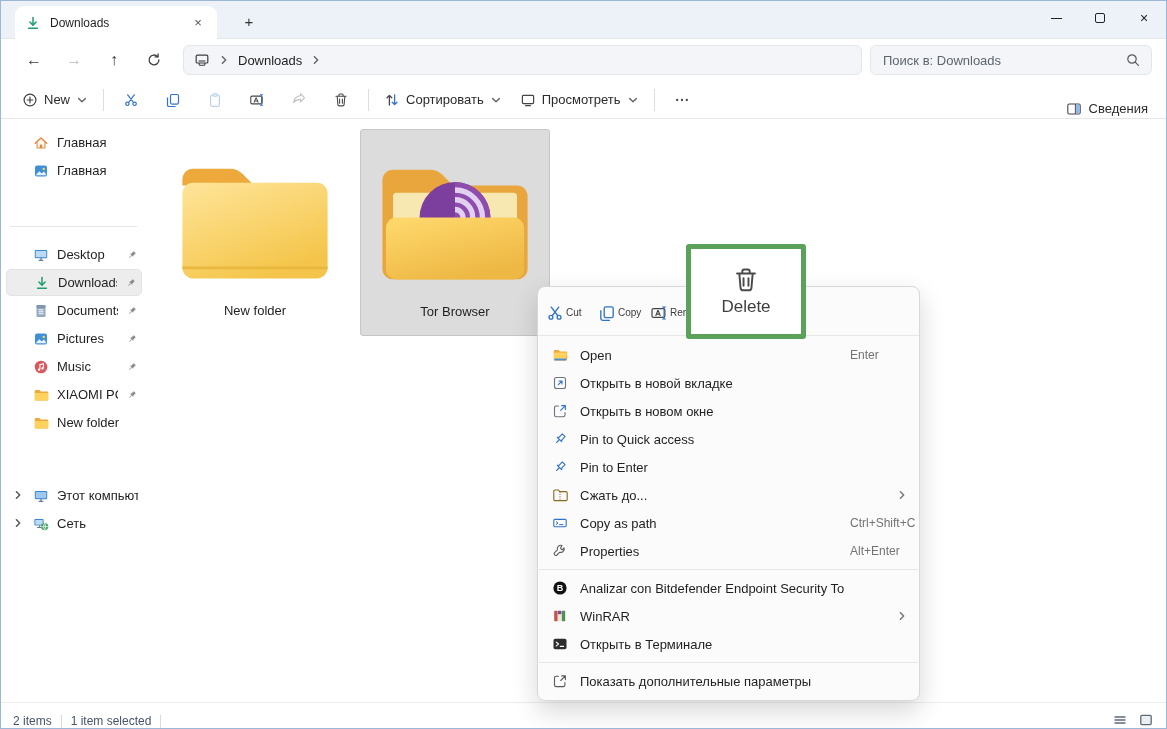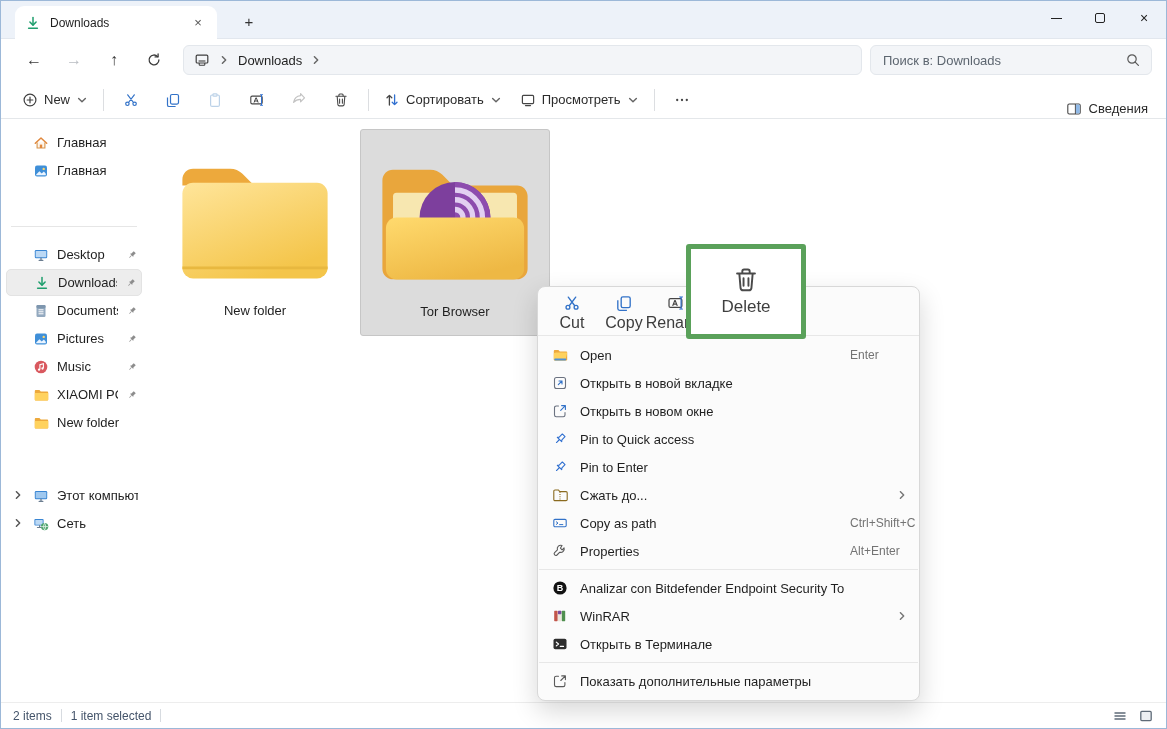--- a/index.html
+++ b/index.html
@@ -53,28 +53,28 @@
   .sb-gap{height:44px;}
   
   .content{flex:1;position:relative;padding:9px 0 0 13px;display:flex;align-items:flex-start;gap:10px;}
   .tile{width:190px;height:207px;border-radius:3px;display:flex;flex-direction:column;align-items:center;padding-top:3px;}
   .tile.selected{background:#dcdcdc;border:1px solid #c6c6c6;}
   .thumb{width:172px;height:162px;display:flex;align-items:flex-end;justify-content:center;}
   .thumb svg{width:170px;height:148px;}
   .tile .flabel{font-size:13px;margin-top:9px;color:#1f1f1f;}
   
   .statusbar{position:absolute;left:0;right:0;bottom:0;height:26px;background:#fff;border-top:1px solid #ededed;
-           display:flex;align-items:center;padding:0 12px;font-size:12px;color:#44546a;gap:9px;}
+           display:flex;align-items:flex-end;padding:0 12px;font-size:12px;color:#44546a;gap:9px;}
   .st-div{width:1px;height:13px;background:#d7dbe0;}
   .st-right{margin-left:auto;display:flex;align-items:center;gap:10px;}
   
   .menu{position:absolute;left:536px;top:285px;width:383px;background:#fbfbfb;border:1px solid #d8d8d8;
         border-radius:8px;box-shadow:0 10px 26px rgba(0,0,0,.16);z-index:5;padding-bottom:5px;}
   .cmdrow{height:49px;display:flex;align-items:center;padding:0 8px;border-bottom:1px solid #e7e7e7;}
-  .cmd{width:52px;display:flex;flex-direction:column;align-items:center;gap:2px;font-size:16px;color:#3c3c3c;padding-top:3px;}
+  .cmd{width:52px;display:flex;flex-direction:row;align-items:center;gap:2px;font-size:10px;color:#3c3c3c;padding-top:3px;}
   .menu-list{padding-top:5px;}
   .mi{position:relative;height:28px;display:flex;align-items:center;gap:12px;padding:0 14px;font-size:13px;white-space:nowrap;}
   .msc{position:absolute;left:312px;font-size:12px;color:#737373;}
   .mch{position:absolute;right:11px;top:8px;width:12px;height:12px;color:#777;}
   .menu-sep{height:1px;background:#e7e7e7;margin:4px 1px;}
   
   .annotation{position:absolute;left:685px;top:243px;width:120px;height:95px;border:5px solid #5aa15a;
         border-radius:3px;background:#fff;z-index:6;display:flex;flex-direction:column;align-items:center;
         justify-content:center;gap:3px;}
   .annotation .alabel{font-size:17px;color:#3f3f3f;}

